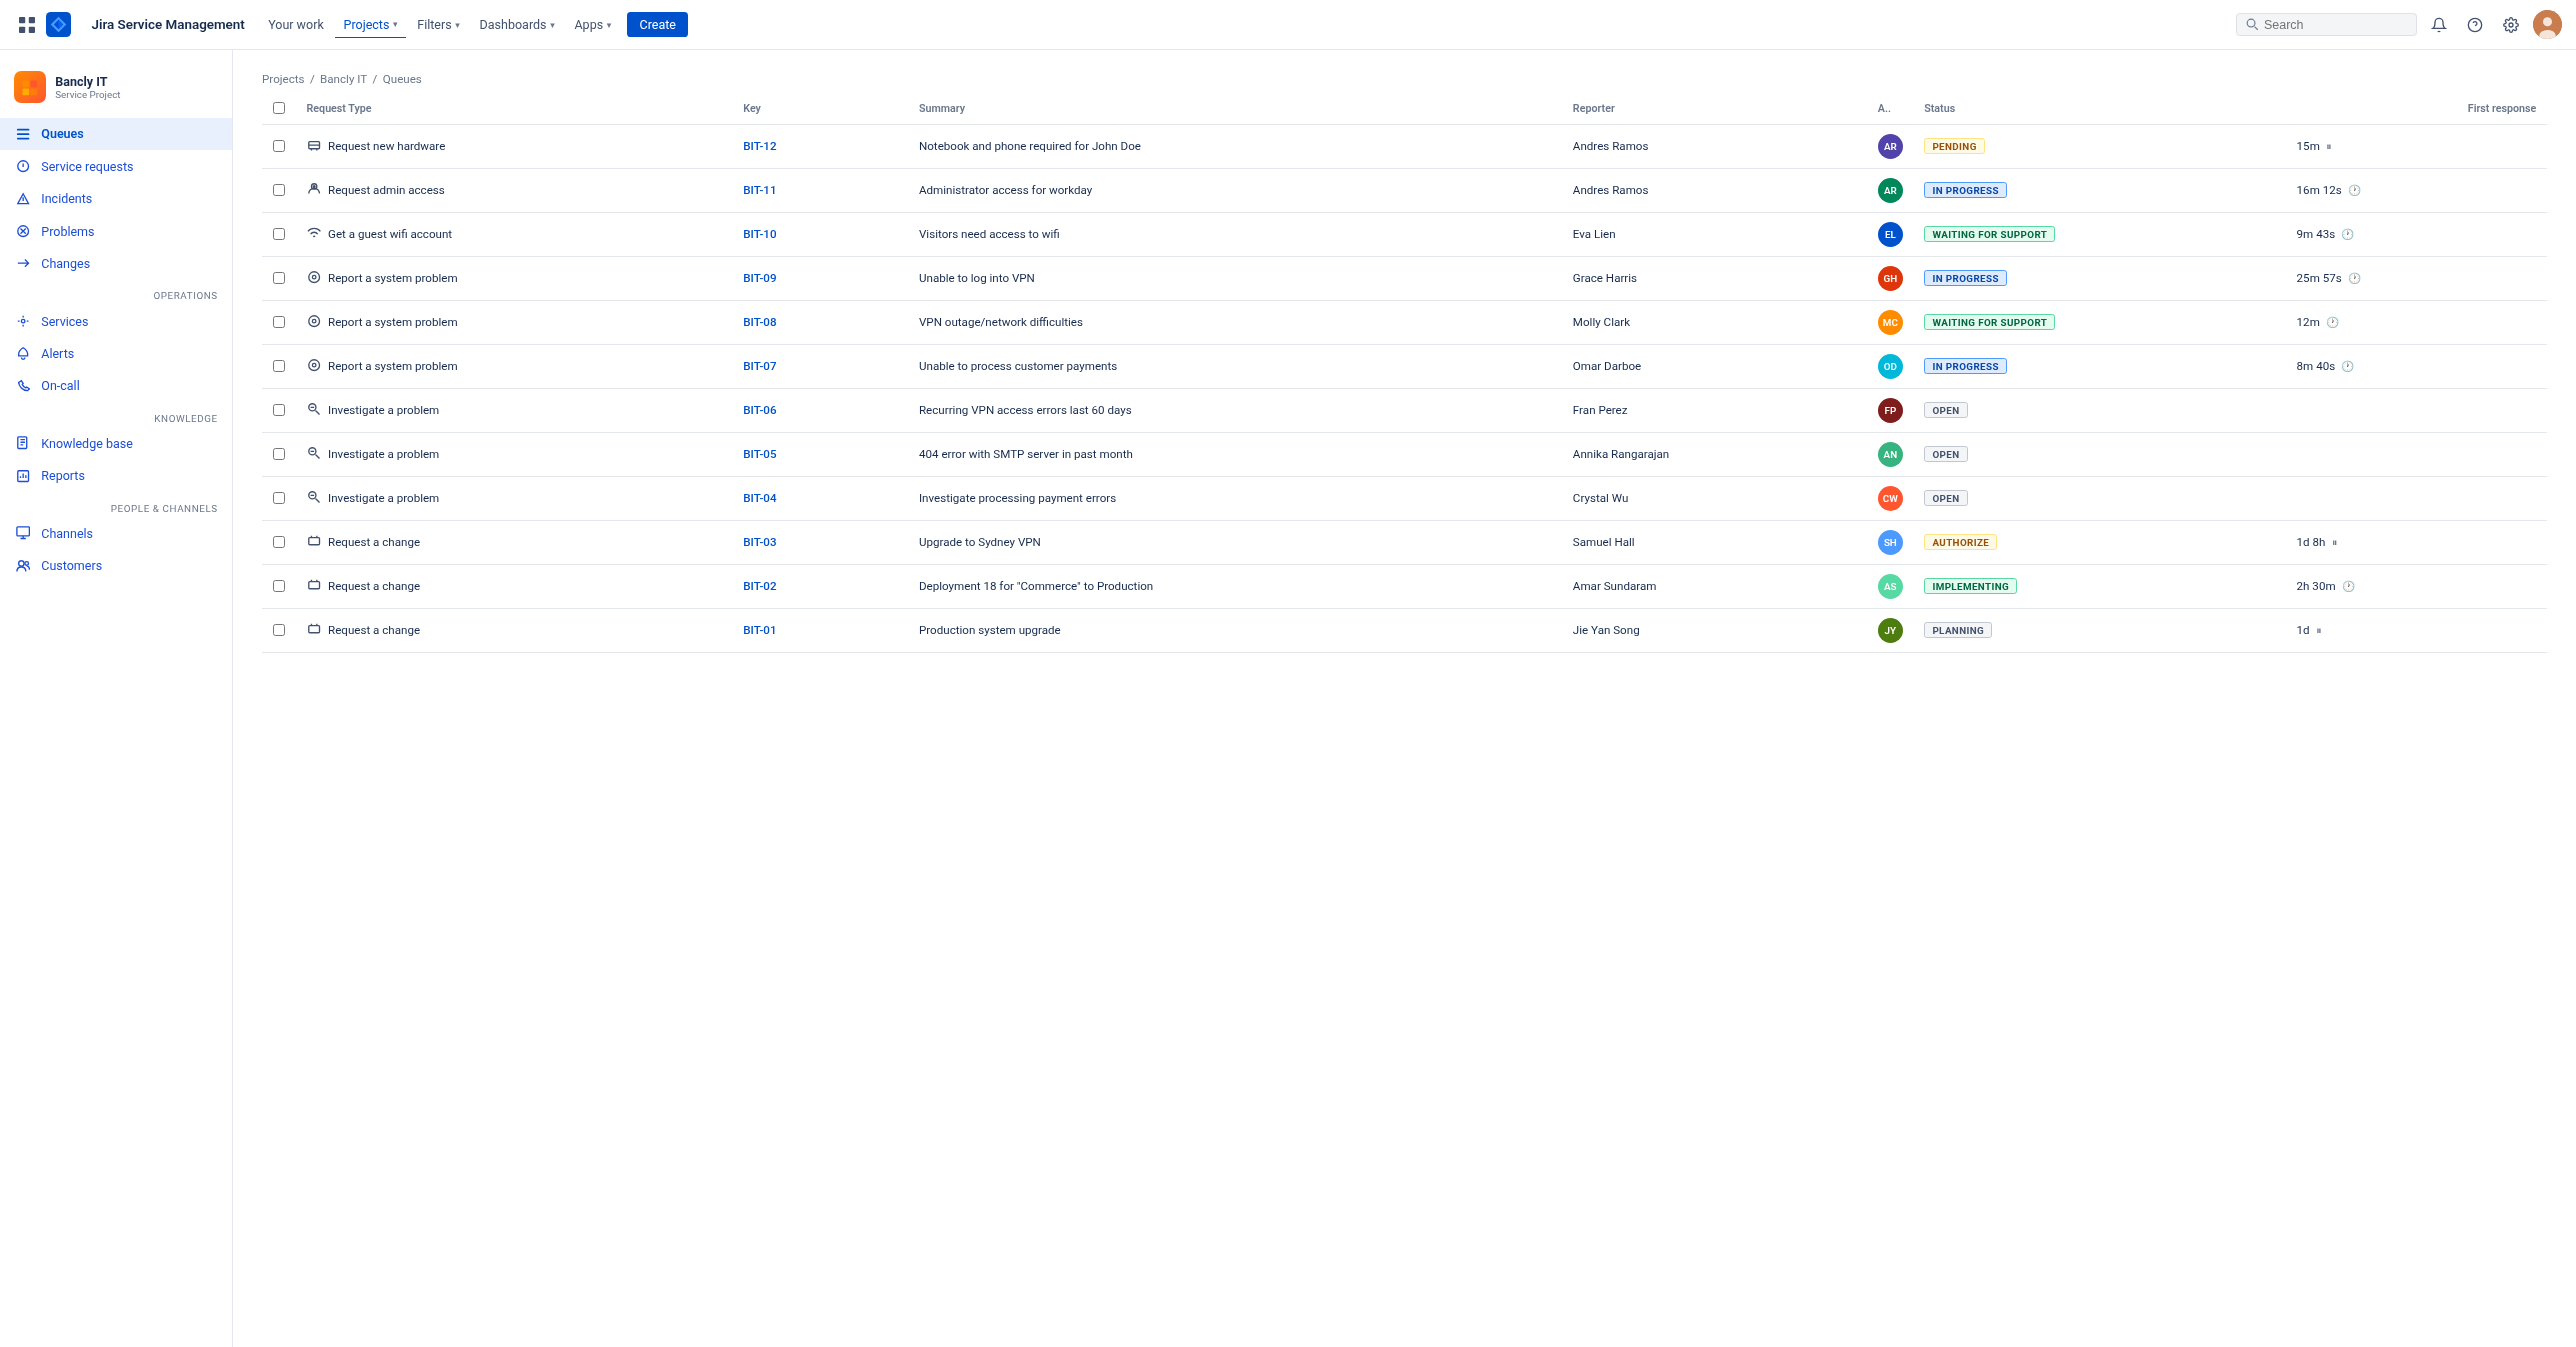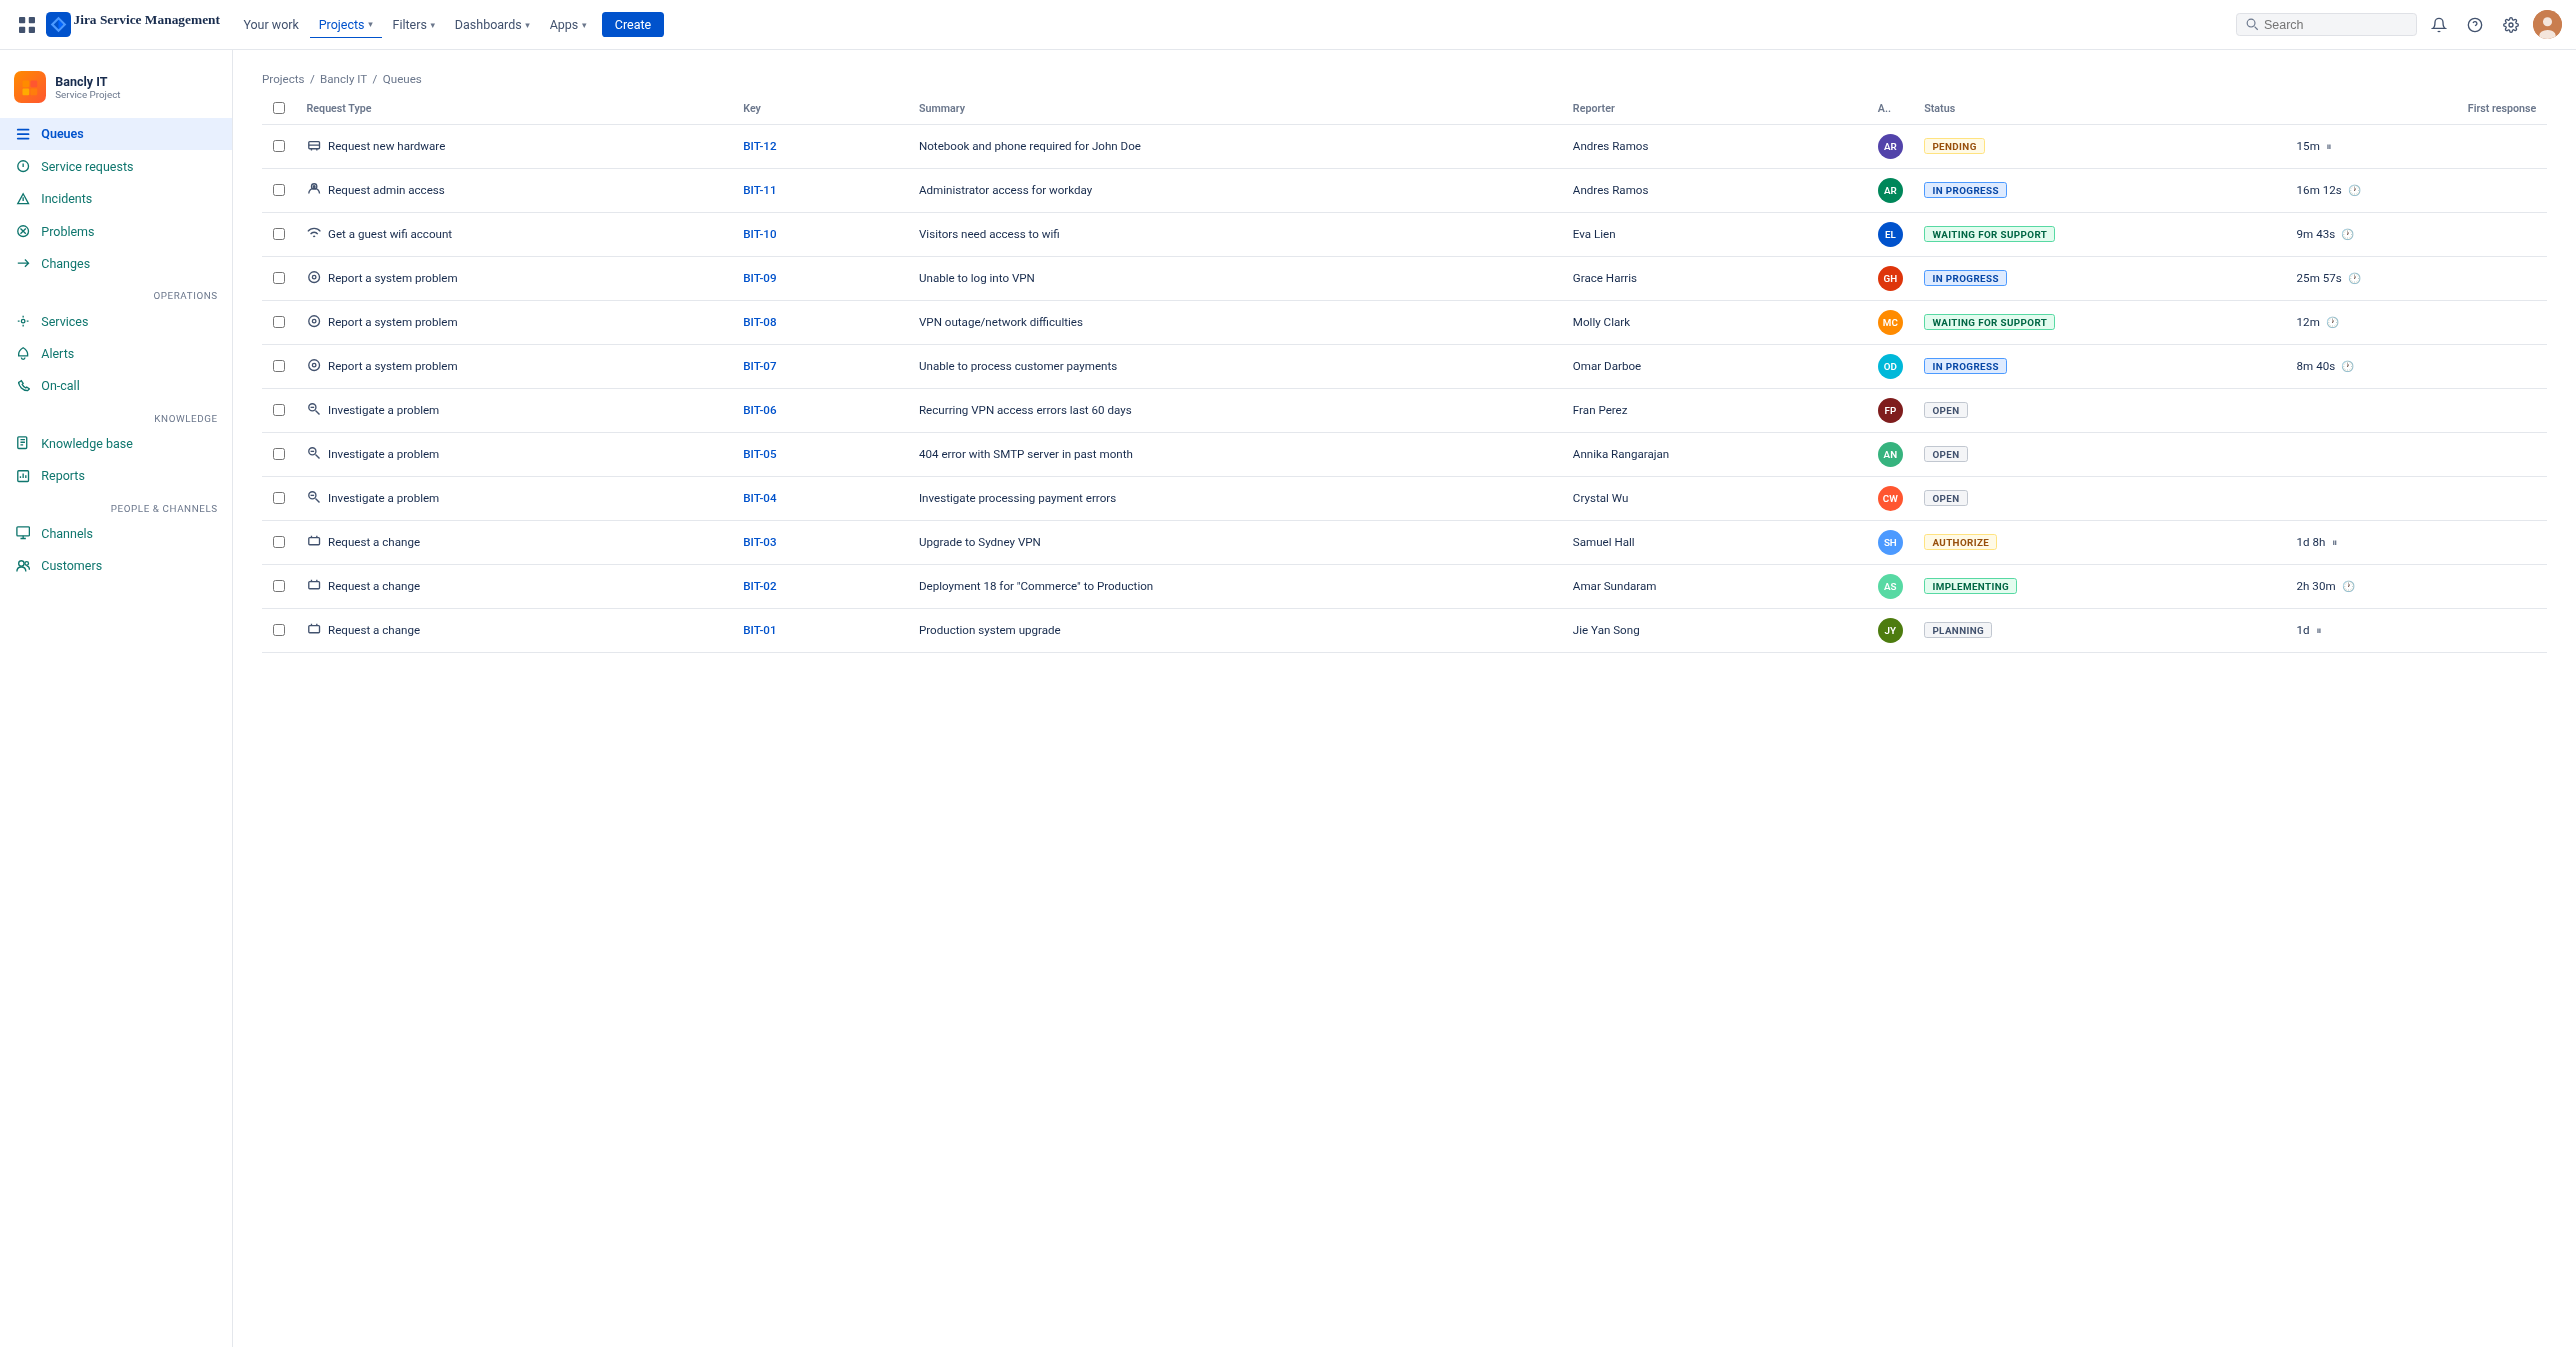--- a/index.html
+++ b/index.html
@@ -4,21 +4,21 @@
   <style>
     * { box-sizing: border-box; margin: 0; padding: 0; }
     body { font-family: -apple-system, BlinkMacSystemFont, 'Segoe UI', Roboto, sans-serif; font-size: 12.5px; background: #fff; color: #172b4d; }
 
     
     .topnav {
       display: flex; align-items: center; height: 50px;
       background: #fff; border-bottom: 0.9px solid #e4e7ec;
       padding: 0 14.3px; gap: 7.2px; position: fixed; top: 0; left: 0; right: 0; z-index: 100;
     }
-    .topnav-logo { display: flex; gap: 2px; margin-right: 7.2px; font-family: Liberation Serif, serif; }
+    .topnav-logo { display: flex; align-items: center; gap: 20px; margin-right: 7.2px; }
     .topnav-logo-icon { width: 25px; height: 25px; }
     .topnav-logo-text { font-size: 13.4px; font-weight: 600; color: #172b4d; white-space: nowrap; }
     .topnav-grid { width: 25px; height: 25px; display: flex; align-items: center; justify-content: center; cursor: pointer; border-radius: 3.6px; }
     .topnav-nav { display: flex; align-items: center; gap: 1.8px; }
     .nav-item {
       padding: 5.4px 9px; border-radius: 3.6px; cursor: pointer; font-size: 12.5px;
       color: #42526e; display: flex; align-items: center; gap: 3.6px; white-space: nowrap;
     }
     .nav-item.active { color: #0052cc; border-bottom: 1.8px solid #0052cc; border-radius: 0; }
     .nav-create {
@@ -45,21 +45,21 @@
     }
     .sidebar-project { display: flex; align-items: center; gap: 9px; padding: 7.2px 14.3px 14.3px; }
     .project-icon { width: 32px; height: 32px; border-radius: 7.2px; background: linear-gradient(135deg, #ff8b00, #ff5630); display: flex; align-items: center; justify-content: center; }
     .project-icon svg { width: 19.7px; height: 19.7px; }
     .project-info { display: flex; flex-direction: column; }
     .project-name { font-weight: 700; font-size: 12.5px; color: #172b4d; }
     .project-type { font-size: 9.8px; color: #6b778c; }
 
     .sidebar-item {
       display: flex; align-items: center; gap: 9px; padding: 7.2px 14.3px;
-      cursor: pointer; color: #0f766e; font-size: 12.5px; border-radius: 0;
+      cursor: pointer; color: #1d4ed8; font-size: 12.5px; border-radius: 0;
     }
     .sidebar-item.active { background: #e8f0fe; color: #0052cc; font-weight: 600; }
     .sidebar-icon { width: 18px; height: 18px; display: flex; align-items: center; justify-content: center; flex-shrink: 0; }
     .sidebar-section-label {
       font-size: 9.8px; font-weight: 400; color: #6b778c; text-transform: uppercase;
       padding: 10.7px 14.3px 3.6px; letter-spacing: 0.06em; text-align: right;
     }
 
     
     .main { margin-left: 233px; flex: 1; padding: 21.5px 29px; }

